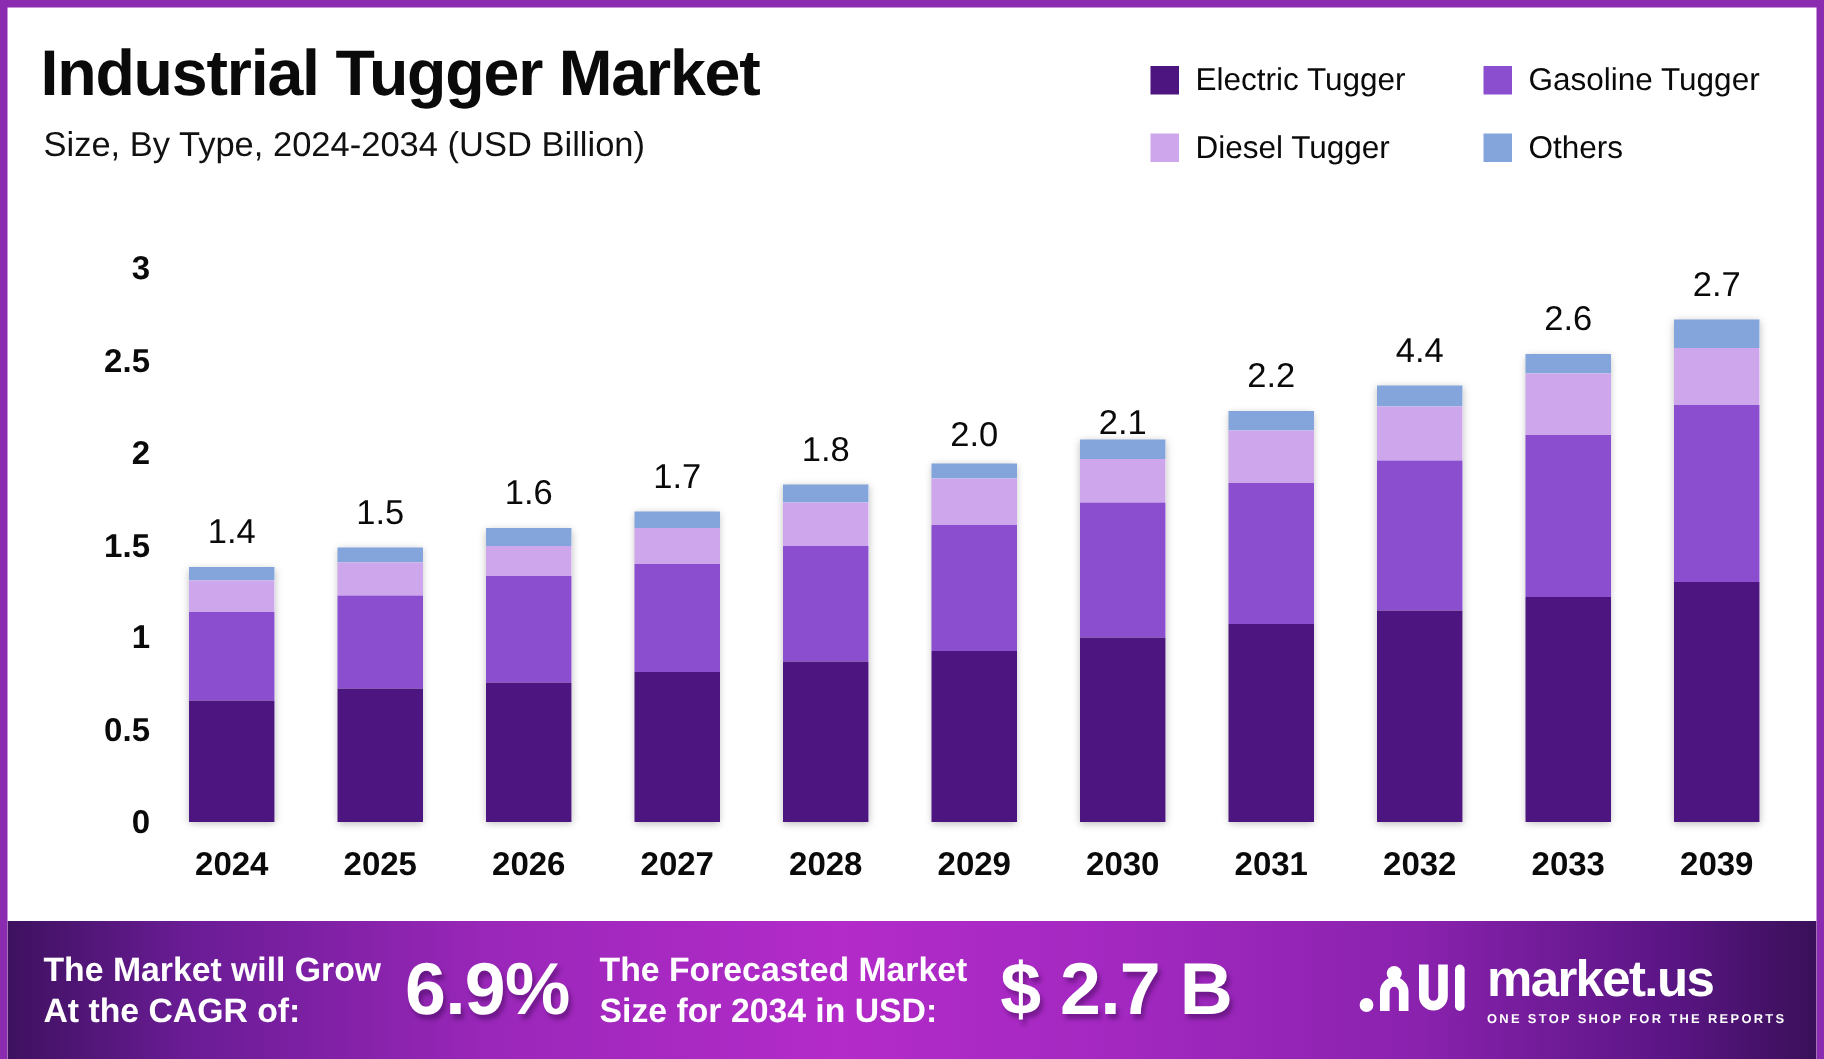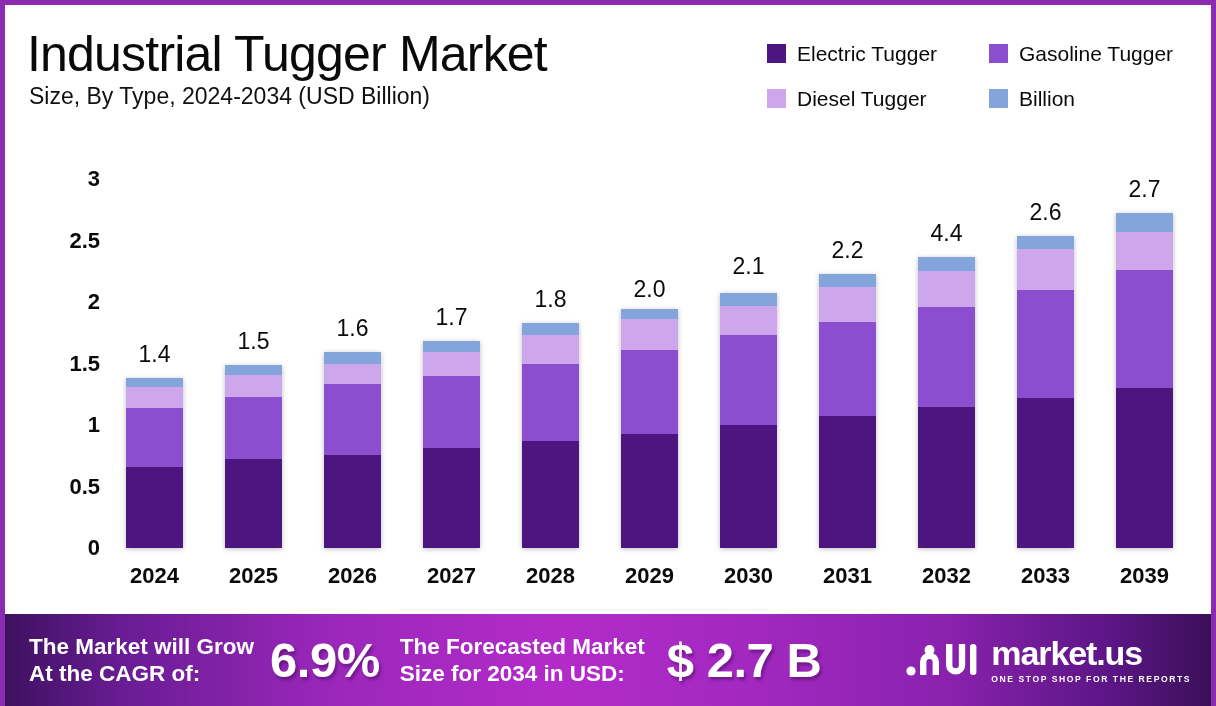--- a/index.html
+++ b/index.html
@@ -27,22 +27,22 @@
   #header {
     position: absolute;
     left: 0; top: 0;
     width: 1206px;
     height: 128px;
   }
 
   #title {
     position: absolute;
     left: 22px; top: 20px;
-    font-size: 50px;
-    font-weight: 400;
+    font-size: 43px;
+    font-weight: 700;
     letter-spacing: -0.8px;
     color: #0a0a0a;
     white-space: nowrap;
   }
 
   #subtitle {
     position: absolute;
     left: 24px; top: 78px;
     font-size: 23px;
     font-weight: 400;
@@ -231,21 +231,21 @@
         <div class="legend-item">
           <span class="legend-swatch" style="background: rgb(138, 78, 206);"></span>
           <span class="legend-label">Gasoline Tugger</span>
         </div>
         <div class="legend-item">
           <span class="legend-swatch" style="background: rgb(205, 166, 236);"></span>
           <span class="legend-label">Diesel Tugger</span>
         </div>
         <div class="legend-item">
           <span class="legend-swatch" style="background: rgb(132, 165, 220);"></span>
-          <span class="legend-label">Billion</span>
+          <span class="legend-label">Others</span>
         </div>
       </div>
   </div>
 
   <div id="plot">
     <div id="yaxis">
         <div class="ytick" style="top: 415px;">0</div>
         <div class="ytick" style="top: 353.5px;">0.5</div>
         <div class="ytick" style="top: 292px;">1</div>
         <div class="ytick" style="top: 230.5px;">1.5</div>
@@ -314,21 +314,21 @@
           <div class="bar-value" style="bottom: 245px;">2.0</div>
         </div>
         <div class="xtick" style="position: absolute; left: 489px; bottom: 14px;">2029</div>
         <div class="bar-col" style="left: 610px; bottom: 55px;">
           <div class="bar-stack" style="height: 254.61px;">
             <div class="seg" title="Others" style="height: 12.3px; background: rgb(132, 165, 220);"></div>
             <div class="seg" title="Diesel Tugger" style="height: 29.52px; background: rgb(205, 166, 236);"></div>
             <div class="seg" title="Gasoline Tugger" style="height: 89.79px; background: rgb(138, 78, 206);"></div>
             <div class="seg" title="Electric Tugger" style="height: 123px; background: rgb(77, 21, 128);"></div>
           </div>
-          <div class="bar-value" style="bottom: 268px; text-align: center;">2.1</div>
+          <div class="bar-value" style="bottom: 253px; text-align: center;">2.1</div>
         </div>
         <div class="xtick" style="position: absolute; left: 588px; bottom: 14px;">2030</div>
         <div class="bar-col" style="left: 709px; bottom: 55px;">
           <div class="bar-stack" style="height: 274.29px;">
             <div class="seg" title="Others" style="height: 13.53px; background: rgb(132, 165, 220);"></div>
             <div class="seg" title="Diesel Tugger" style="height: 34.44px; background: rgb(205, 166, 236);"></div>
             <div class="seg" title="Gasoline Tugger" style="height: 94.71px; background: rgb(138, 78, 206);"></div>
             <div class="seg" title="Electric Tugger" style="height: 131.61px; background: rgb(77, 21, 128);"></div>
           </div>
           <div class="bar-value" style="bottom: 284.29px;">2.2</div>

